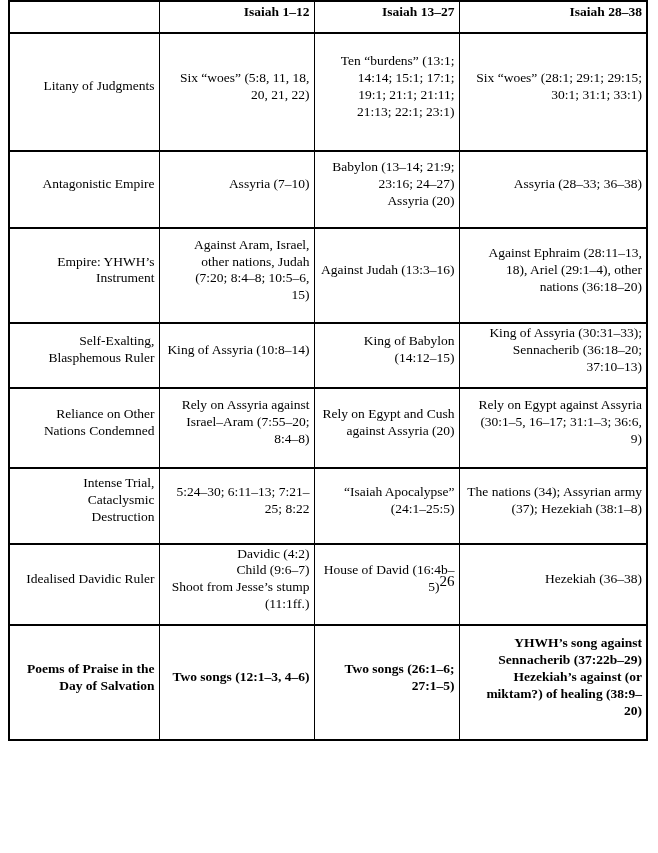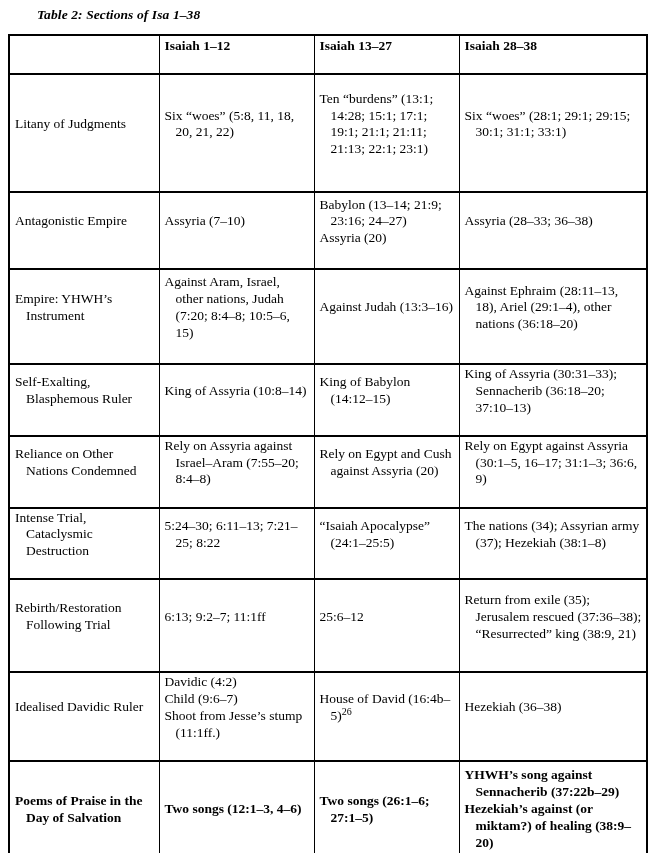--- a/index.html
+++ b/index.html
@@ -34,60 +34,59 @@
   }
   table.isa col.c0 { width: 150px; }
   table.isa col.c1 { width: 155px; }
   table.isa col.c2 { width: 145px; }
   table.isa col.c3 { width: 188px; }
   table.isa th, table.isa td {
     border: 1px solid #000;
     border-top-width: 2px;
     border-bottom-width: 2px;
     vertical-align: middle;
-    text-align: left;
-    padding: 1px 4px 18px 5px;
+    text-align: right;
+    padding: 1px 4px 11px 5px;
     font-size: 13.5px;
     line-height: 1.25;
     overflow: hidden;
   }
   table.isa th {
     font-weight: bold;
     vertical-align: middle;
     padding-top: 2px;
   }
   
   .hang {
     padding-left: 11px;
     text-indent: -11px;
   }
   tr.r-head   { height: 27px; }
   tr.r-litany { height: 118px; }
   tr.r-empire { height: 77px; }
   tr.r-instr  { height: 95px; }
   tr.r-ruler  { height: 61px; }
-  tr.r-rely   { height: 72px; }
-  tr.r-trial  { height: 66px; }
+  tr.r-rely   { height: 80px; }
+  tr.r-trial  { height: 76px; }
   tr.r-rebirth{ height: 93px; }
   tr.r-david  { height: 81px; }
   tr.r-poems  { height: 115px; }
   tr.bold-row td { font-weight: bold; }
   .it { }
   sup {
-    font-size: 10px;
+    font-size: 15px;
     line-height: 0;
     vertical-align: super;
   }
 </style>
 </head>
 <body>
 
 <div class="page">
 
-  <div class="caption">Table 2: Sections of Isa 1–38</div>
 
   <table class="isa">
     <colgroup>
       <col class="c0">
         <col class="c1">
         <col class="c2">
         <col class="c3">
     </colgroup>
 
     <tbody>
@@ -99,21 +98,21 @@
     </tr>
 
     <tr class="r-litany">
       <td>
             <div class="hang">Litany of Judgments</div>
           </td>
       <td>
             <div class="hang">Six “woes” (5:8, 11, 18, 20, 21, 22)</div>
           </td>
       <td>
-            <div class="hang">Ten “burdens” (13:1; 14:28; 15:1; 17:1; 19:1; 21:1; 21:11; 21:13; 22:1; 23:1)</div>
+            <div class="hang">Ten “burdens” (13:1; 14:14; 15:1; 17:1; 19:1; 21:1; 21:11; 21:13; 22:1; 23:1)</div>
           </td>
       <td>
             <div class="hang">Six “woes” (28:1; 29:1; 29:15; 30:1; 31:1; 33:1)</div>
           </td>
     </tr>
 
     <tr class="r-empire">
       <td>
             <div class="hang">Antagonistic Empire</div>
           </td>
@@ -182,34 +181,20 @@
             <div class="hang">5:24–30; 6:11–13; 7:21–25; 8:22</div>
           </td>
       <td>
             <div class="hang">“Isaiah Apocalypse” (24:1–25:5)</div>
           </td>
       <td>
             <div class="hang">The nations (34); Assyrian army (37); Hezekiah (38:1–8)</div>
           </td>
     </tr>
 
-    <tr class="r-rebirth">
-      <td>
-            <div class="hang">Rebirth/Restoration Following Trial</div>
-          </td>
-      <td>
-            <div class="hang">6:13; 9:2–7; 11:1ff</div>
-          </td>
-      <td>
-            <div class="hang">25:6–12</div>
-          </td>
-      <td>
-            <div class="hang">Return from exile (35); Jerusalem rescued (37:36–38); “Resurrected” king (38:9, 21)</div>
-          </td>
-    </tr>
 
     <tr class="r-david">
       <td>
             <div class="hang">Idealised Davidic Ruler</div>
           </td>
       <td>
         <div class="hang">Davidic (4:2)</div>
         <div class="hang">Child (9:6–7)</div>
         <div class="hang">Shoot from Jesse’s stump (11:1ff.)</div>
       </td>

